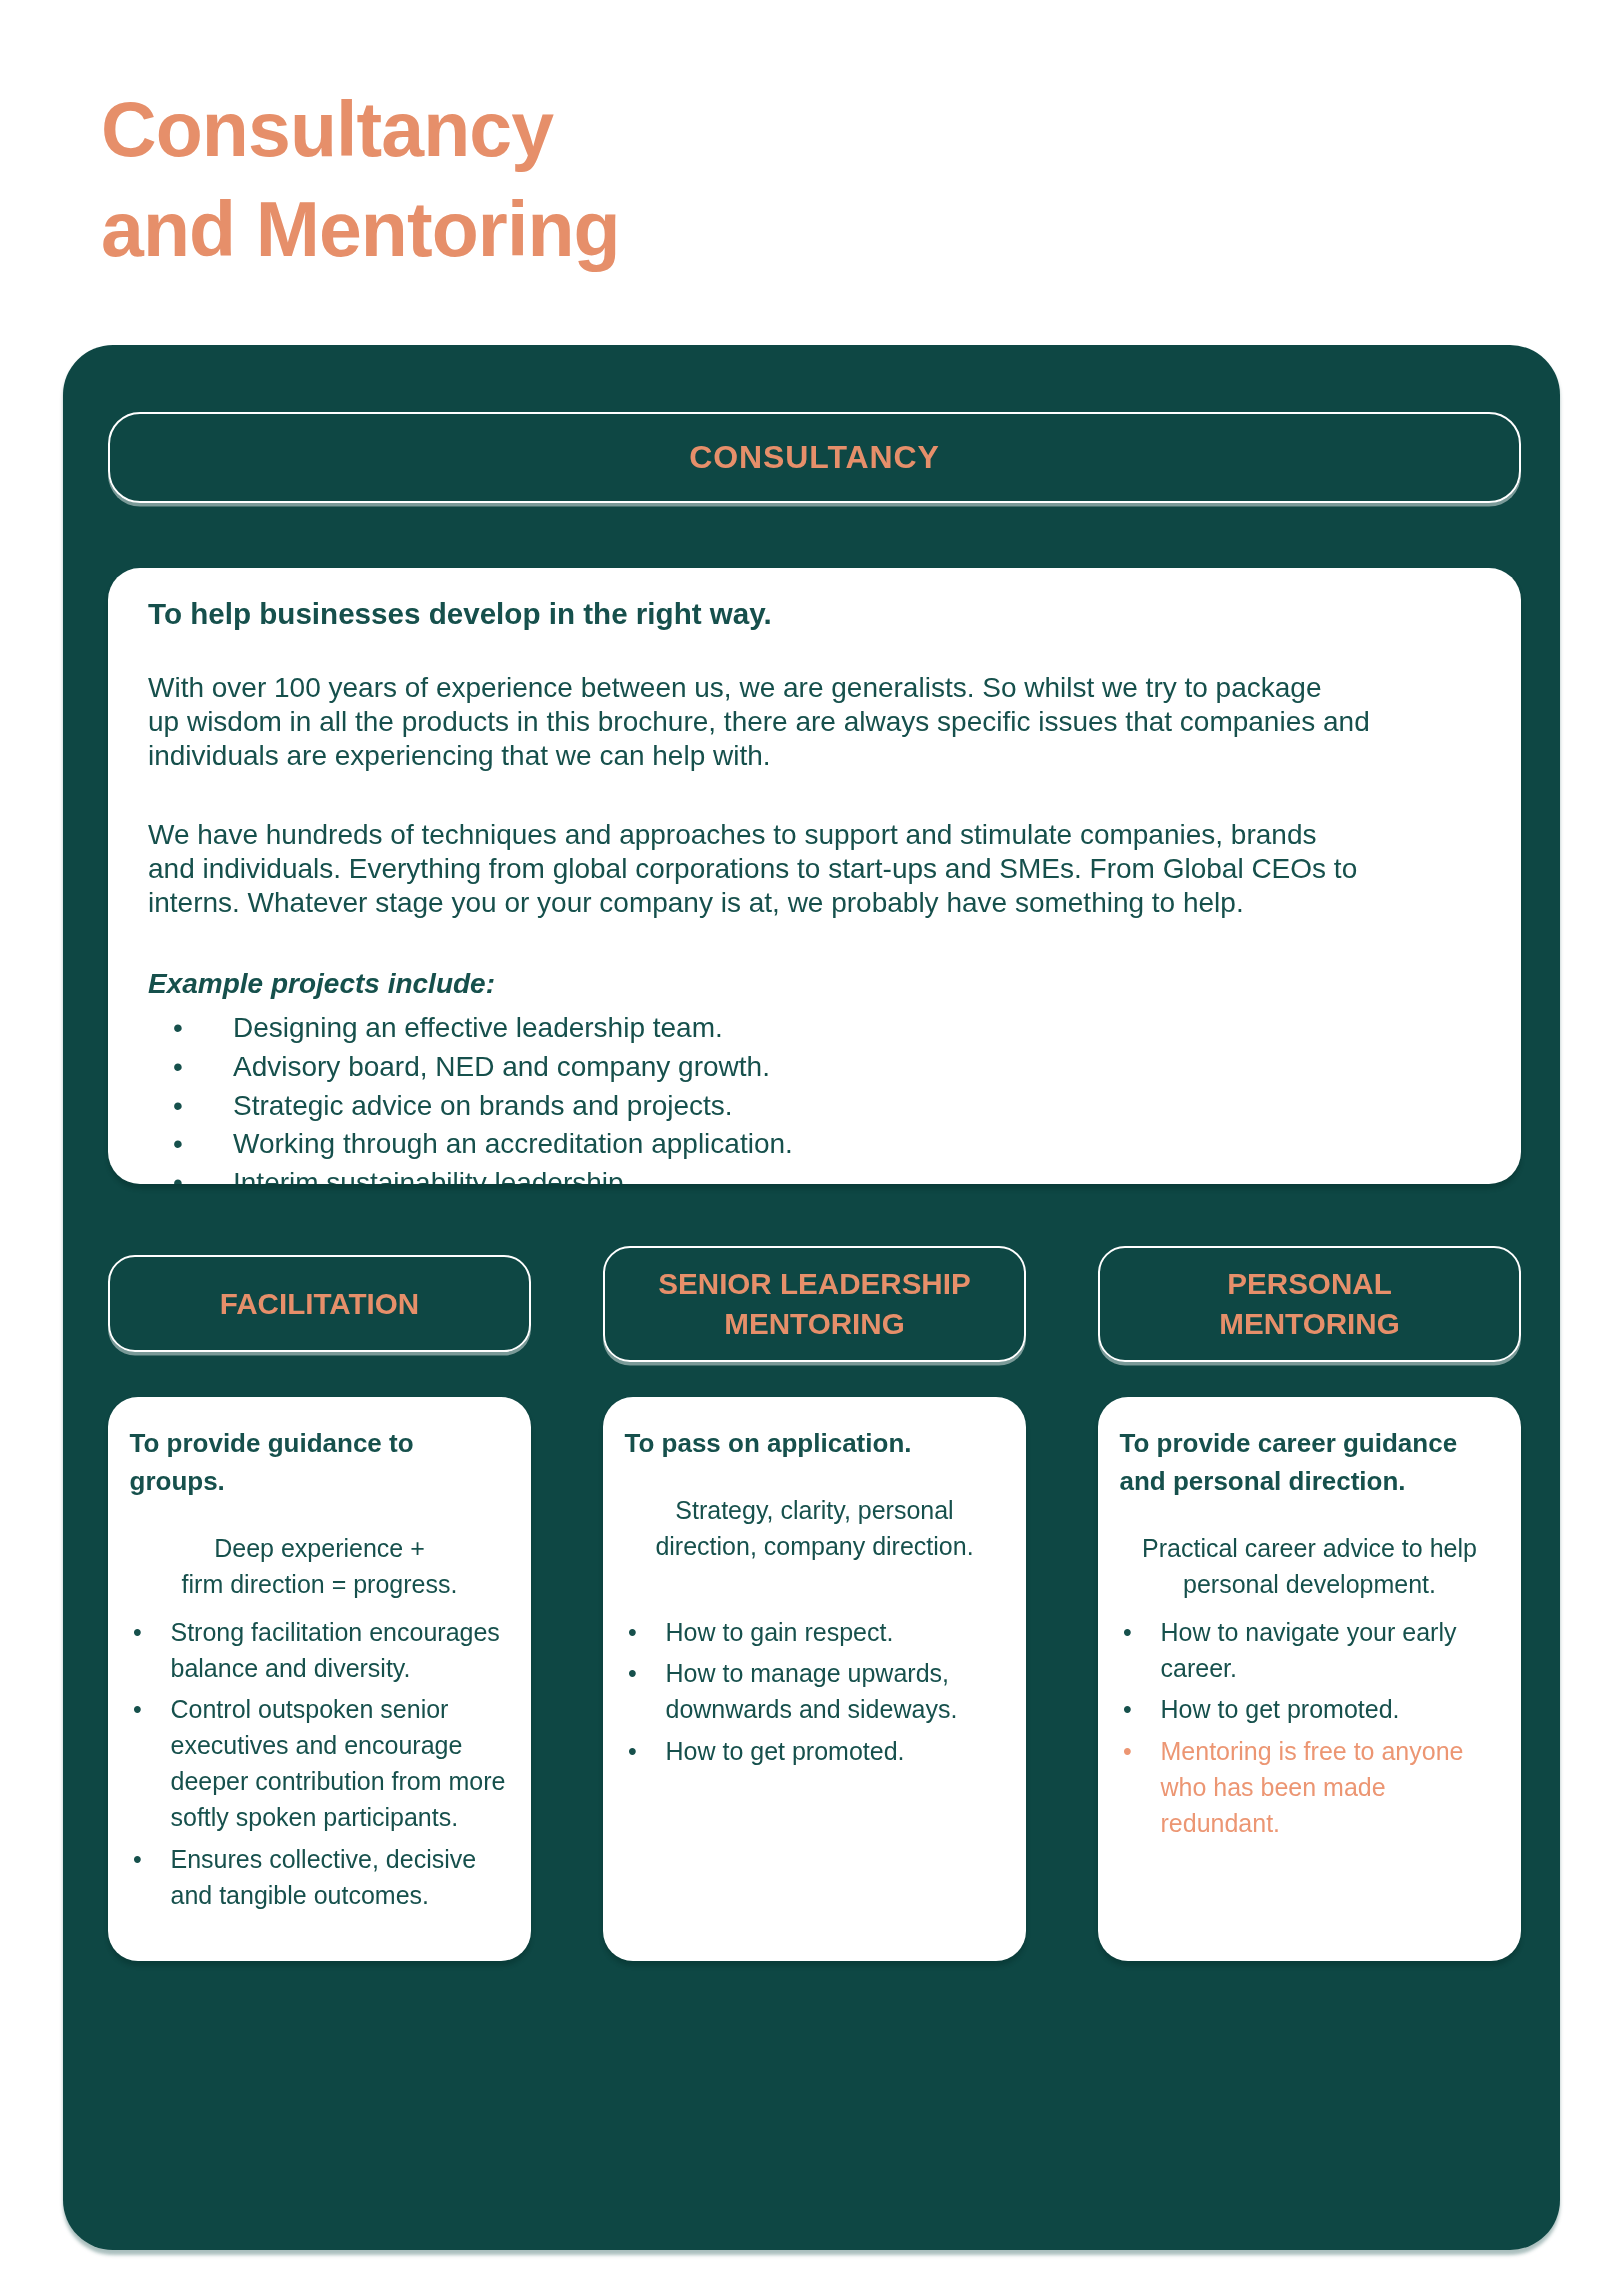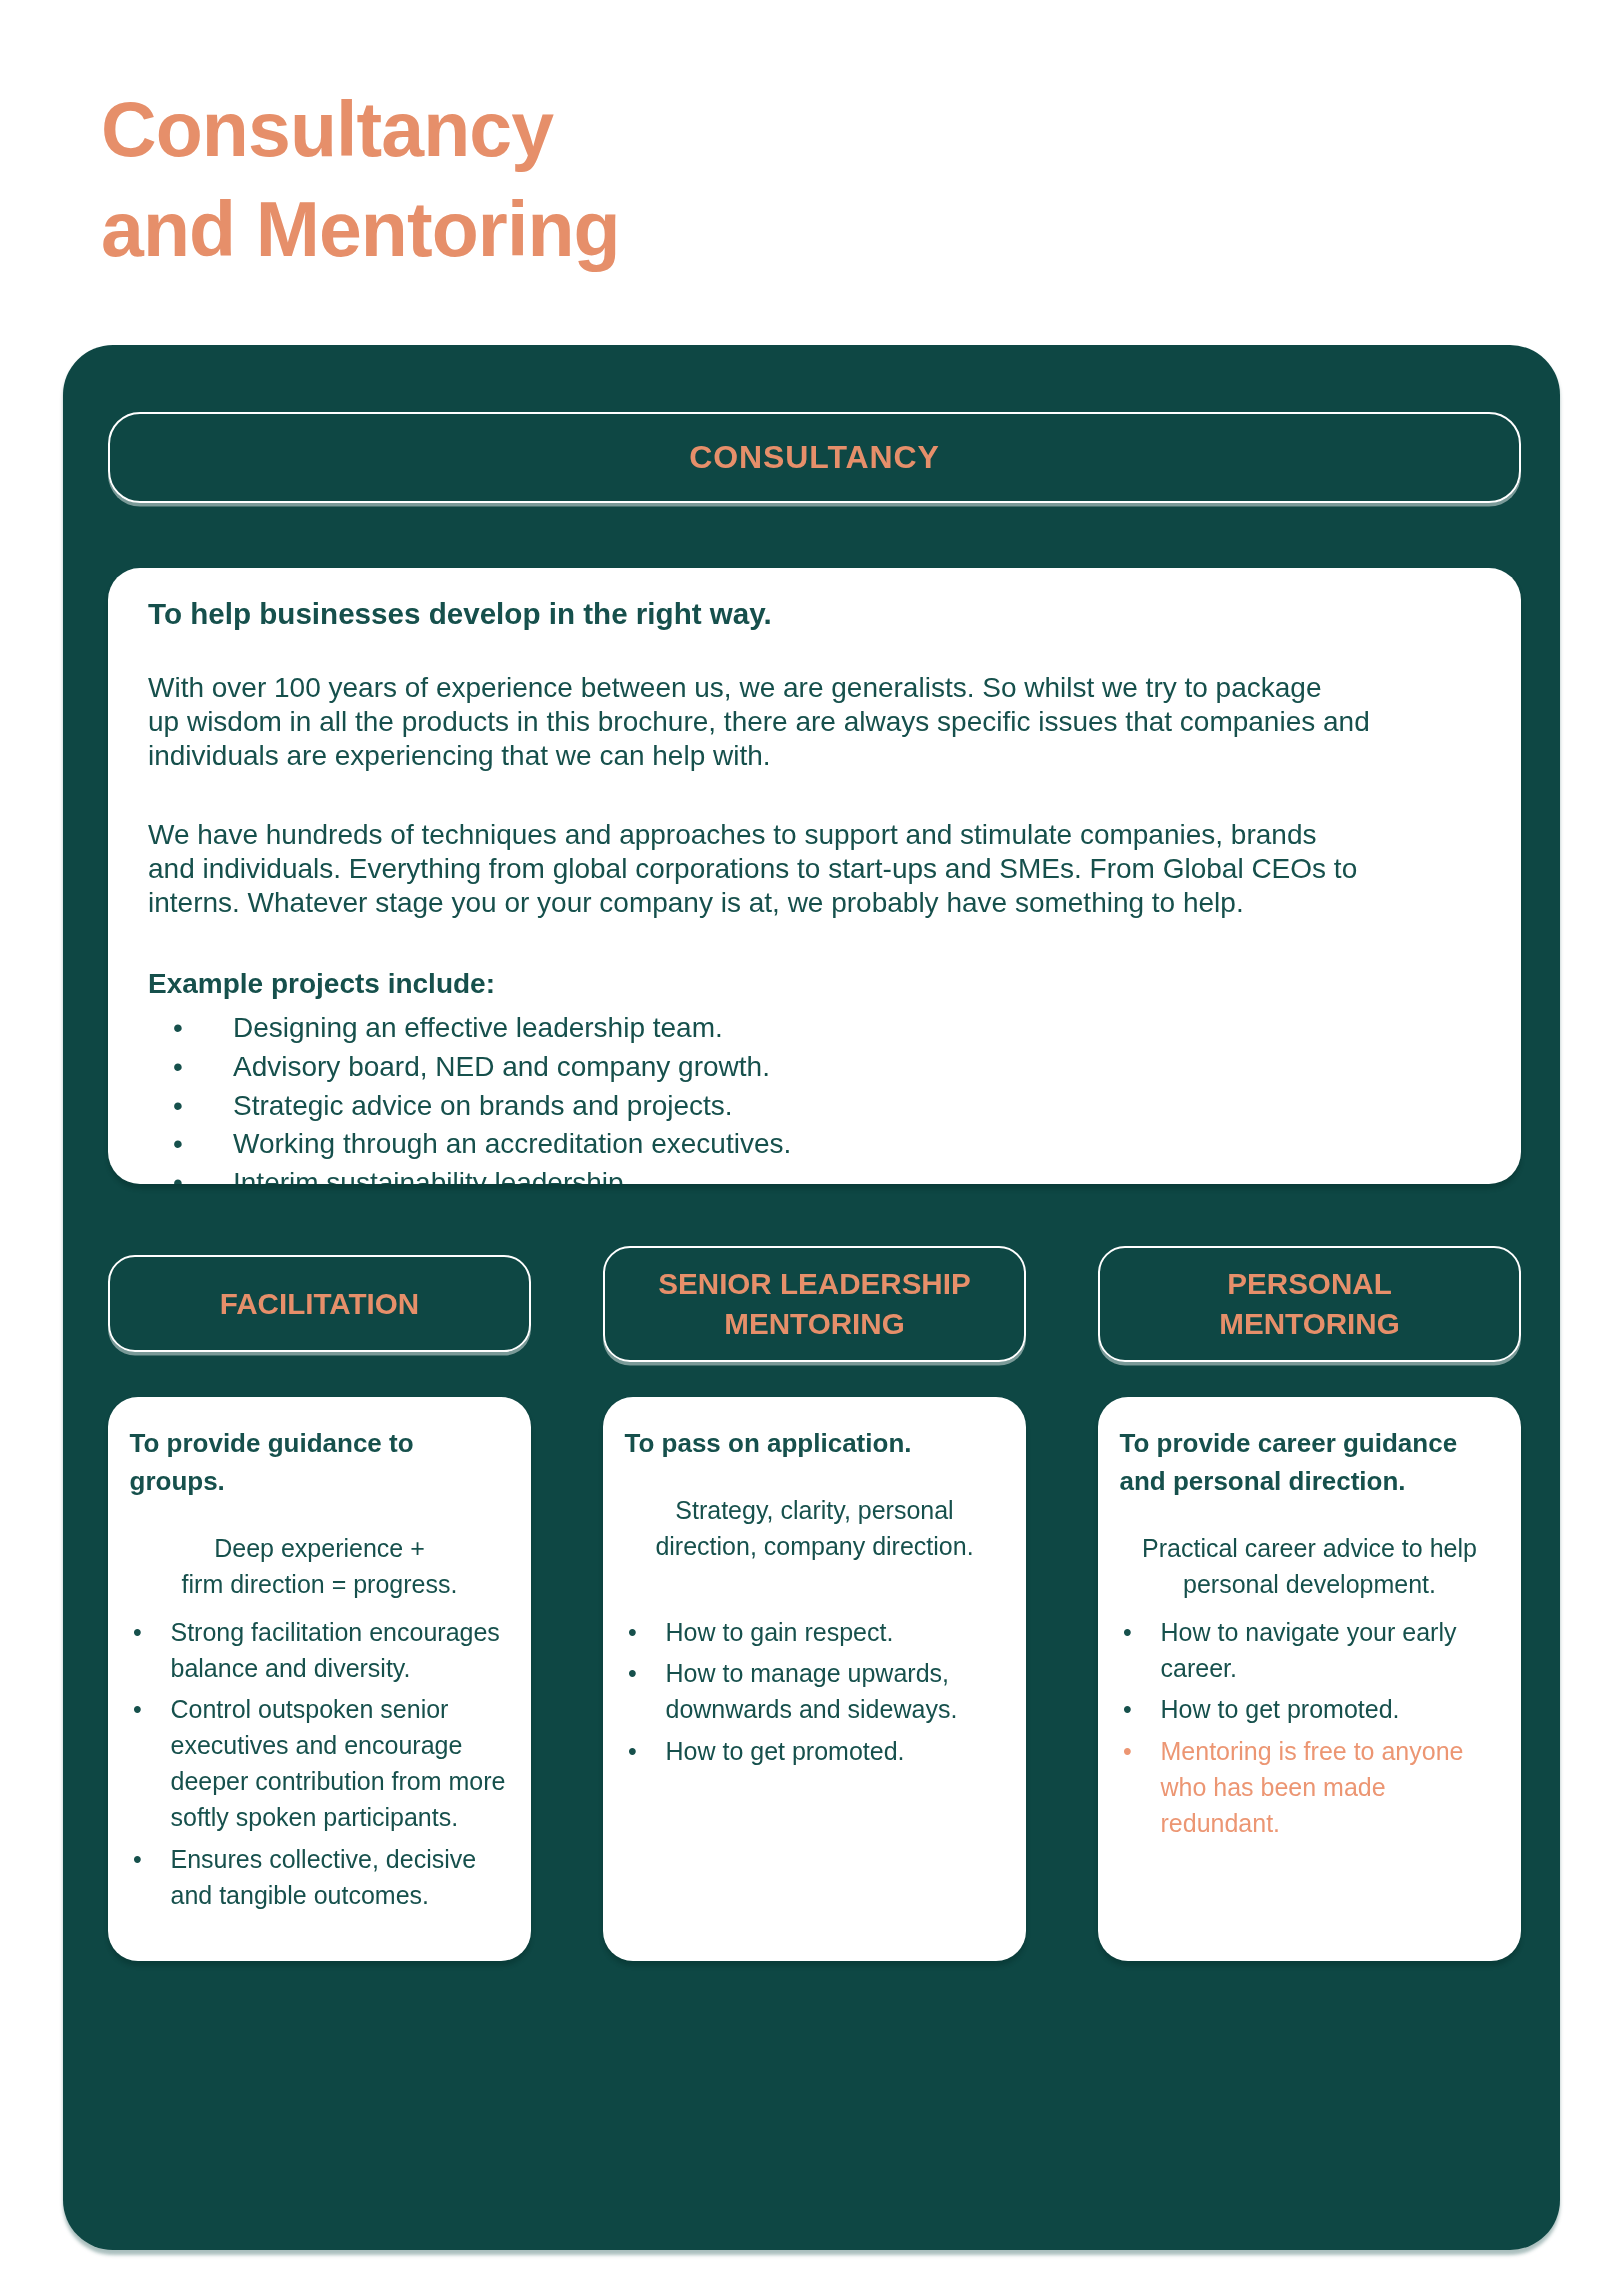--- a/index.html
+++ b/index.html
@@ -42,21 +42,21 @@
   .main-card{
     height:616px;padding:27px 40px 52px 40px;overflow:hidden;
   }
   .main-card .card-heading{
     margin:0 0 38px 0;font-size:29.6px;font-weight:bold;line-height:38px;
   }
   .main-card .body{
     margin:0 0 45px 0;font-size:28px;line-height:34px;white-space:pre-line;
   }
   .main-card .list-heading{
-    margin:0 0 7.2px 0;font-size:28px;font-weight:bold;line-height:38px;
+    margin:0 0 7.2px 0;font-size:28px;font-weight:bold;line-height:38px;font-style:italic;
   }
   ul.bullets{list-style:none;margin:0;padding:0;}
   .main-card ul.bullets li{
     position:relative;padding-left:85px;font-size:28px;line-height:36px;
     margin-bottom:2.7px;
   }
   .main-card ul.bullets li::before{
     content:"\2022";position:absolute;left:25px;top:0;
   }
 
@@ -115,21 +115,21 @@
 interns. Whatever stage you or your company is at, we probably have something to help.</p>
       <p class="list-heading">Example projects include:</p>
       <ul class="bullets">
 
           <li>Designing an effective leadership team.</li>
 
           <li>Advisory board, NED and company growth.</li>
 
           <li>Strategic advice on brands and projects.</li>
 
-          <li>Working through an accreditation executives.</li>
+          <li>Working through an accreditation application.</li>
 
           <li>Interim sustainability leadership.</li>
         </ul>
     </div>
 
     <div class="cols">
 
       <div class="pill col-pill">
         <span>FACILITATION</span>
       </div>

